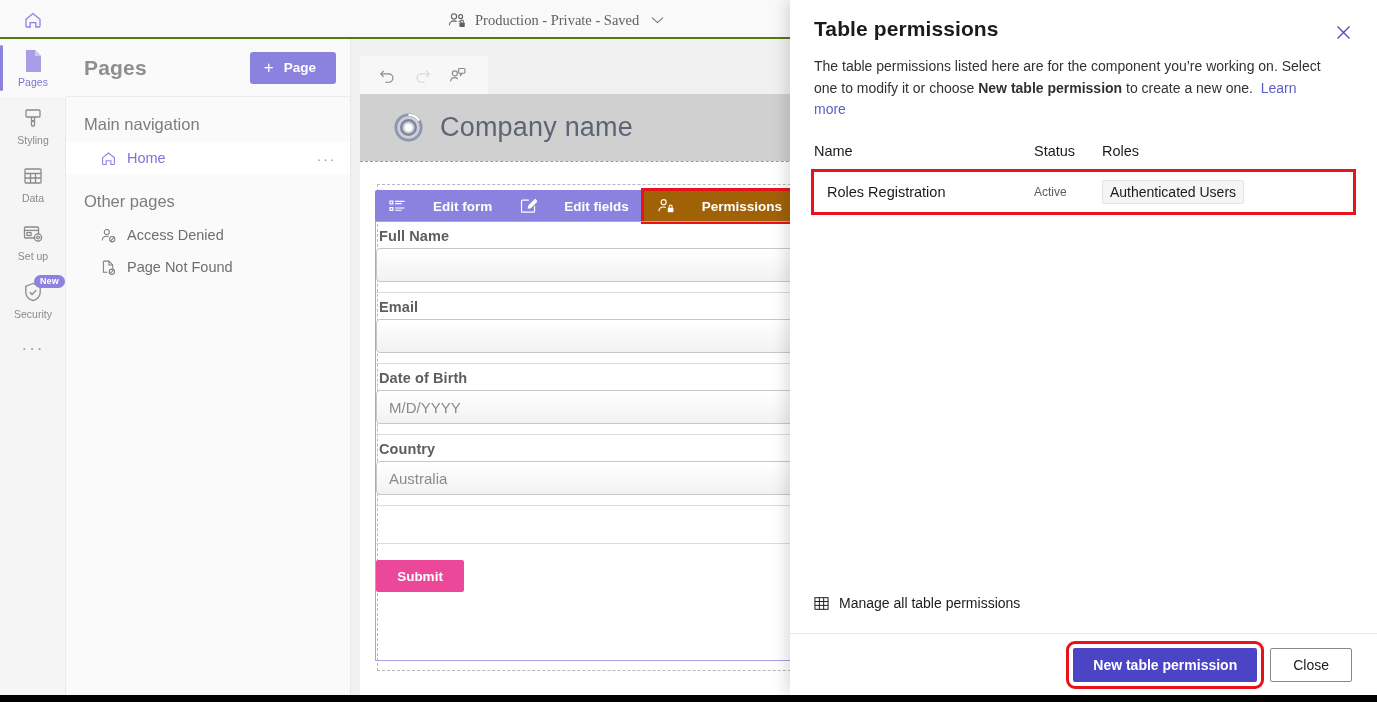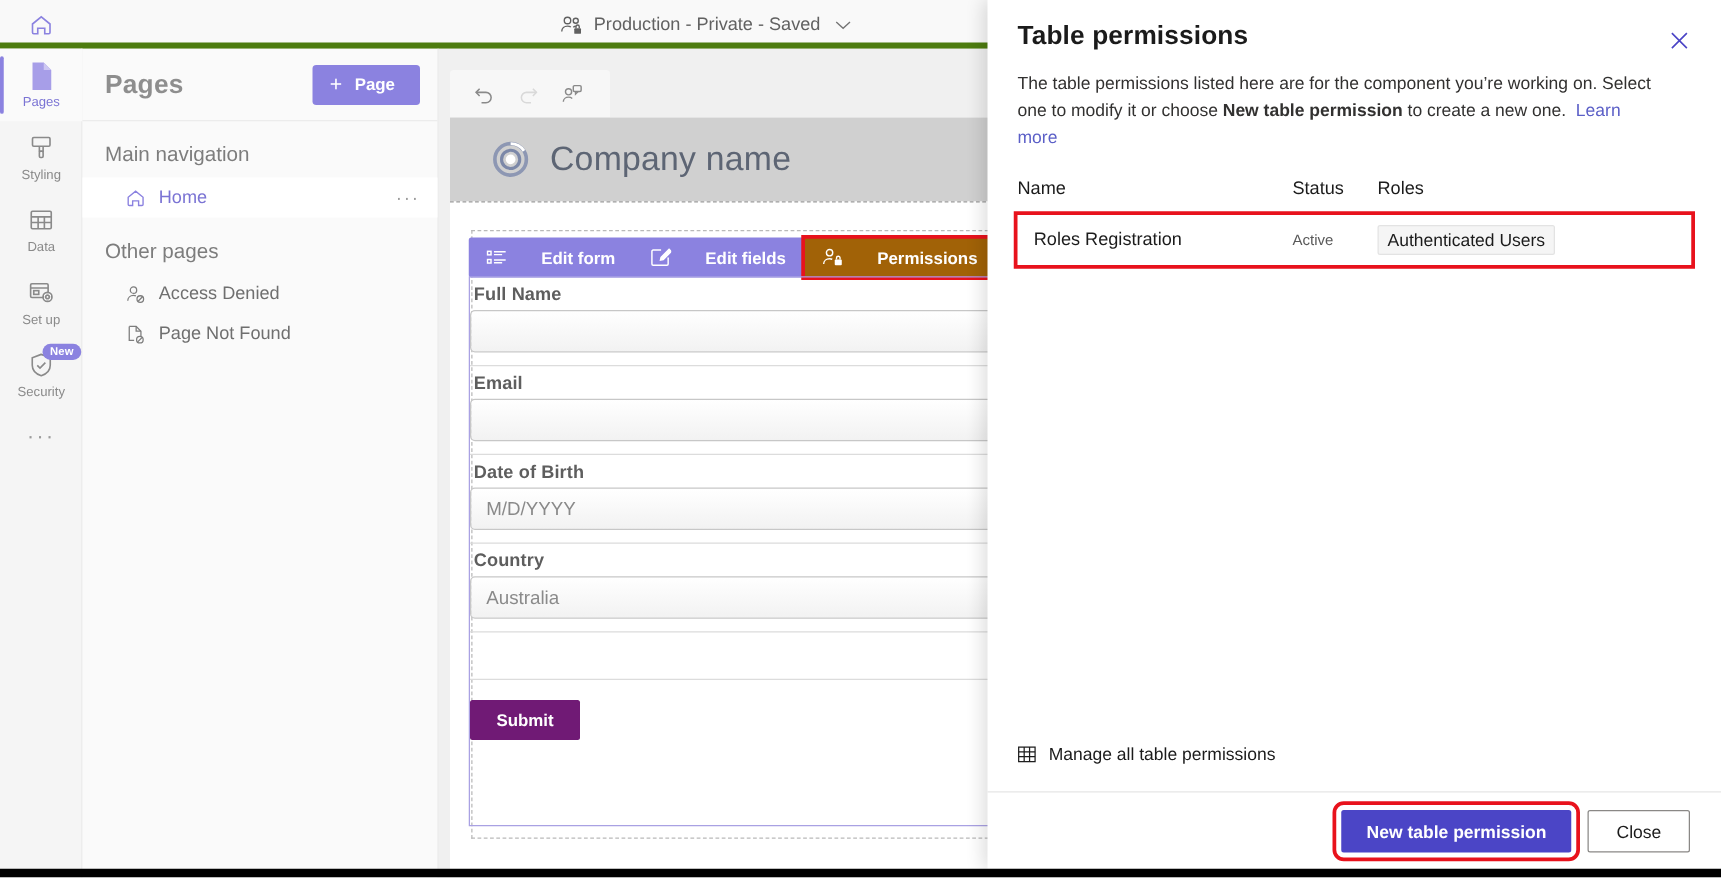--- a/index.html
+++ b/index.html
@@ -6,21 +6,21 @@
   html, body {
     width: 1377px; height: 702px;
     font-family: "Liberation Sans", sans-serif;
     background: #ffffff; overflow: hidden;
   }
   #app { position: relative; width: 1377px; height: 702px; background: #f5f5f5; }
 
   
   .topbar {
     position: absolute; left: 0; top: 0; width: 1099px; height: 39px;
-    background: #f9f9f9; border-bottom: 5px solid #4d7c0f;
+    background: #f9f9f9; border-bottom: 2px solid #4d7c0f; font-family: Liberation Serif, serif;
   }
   .home-btn {
     position: absolute; left: 16px; top: 7px; width: 34px; height: 26px;
     display: flex; align-items: center; justify-content: center;
   }
   .env-pill {
     position: absolute; left: 448px; top: 9px; height: 22px;
     display: flex; align-items: center; gap: 8px;
     color: #616161; font-size: 14.5px;
   }
@@ -134,21 +134,21 @@
   }
   .field-input {
     height: 34px; border: 1px solid #c7c7c7; border-radius: 4px;
     background: linear-gradient(#ffffff,#f2f2f2);
     display: flex; align-items: center; padding-left: 12px;
     color: #8a8a8a; font-size: 15px;
   }
   .field-row { border-bottom: 1px solid #dcdcdc; padding-bottom: 10px; }
   .field-spacer { height: 38px; border-bottom: 1px solid #dcdcdc; }
   .submit-btn {
-    margin-top: 16px; width: 88px; height: 32px; background: #701a75; color: #fff;
+    margin-top: 16px; width: 88px; height: 32px; background: #ec4899; color: #fff;
     border: none; border-radius: 2px; font-size: 13.5px; font-weight: 700; cursor: pointer;
     font-family: "Liberation Sans", sans-serif;
   }
 
   
   .side-panel {
     position: absolute; right: 0; top: 0; width: 587px; height: 695px;
     background: #ffffff; box-shadow: -4px 0 14px rgba(0,0,0,.14);
     display: flex; flex-direction: column;
   }

